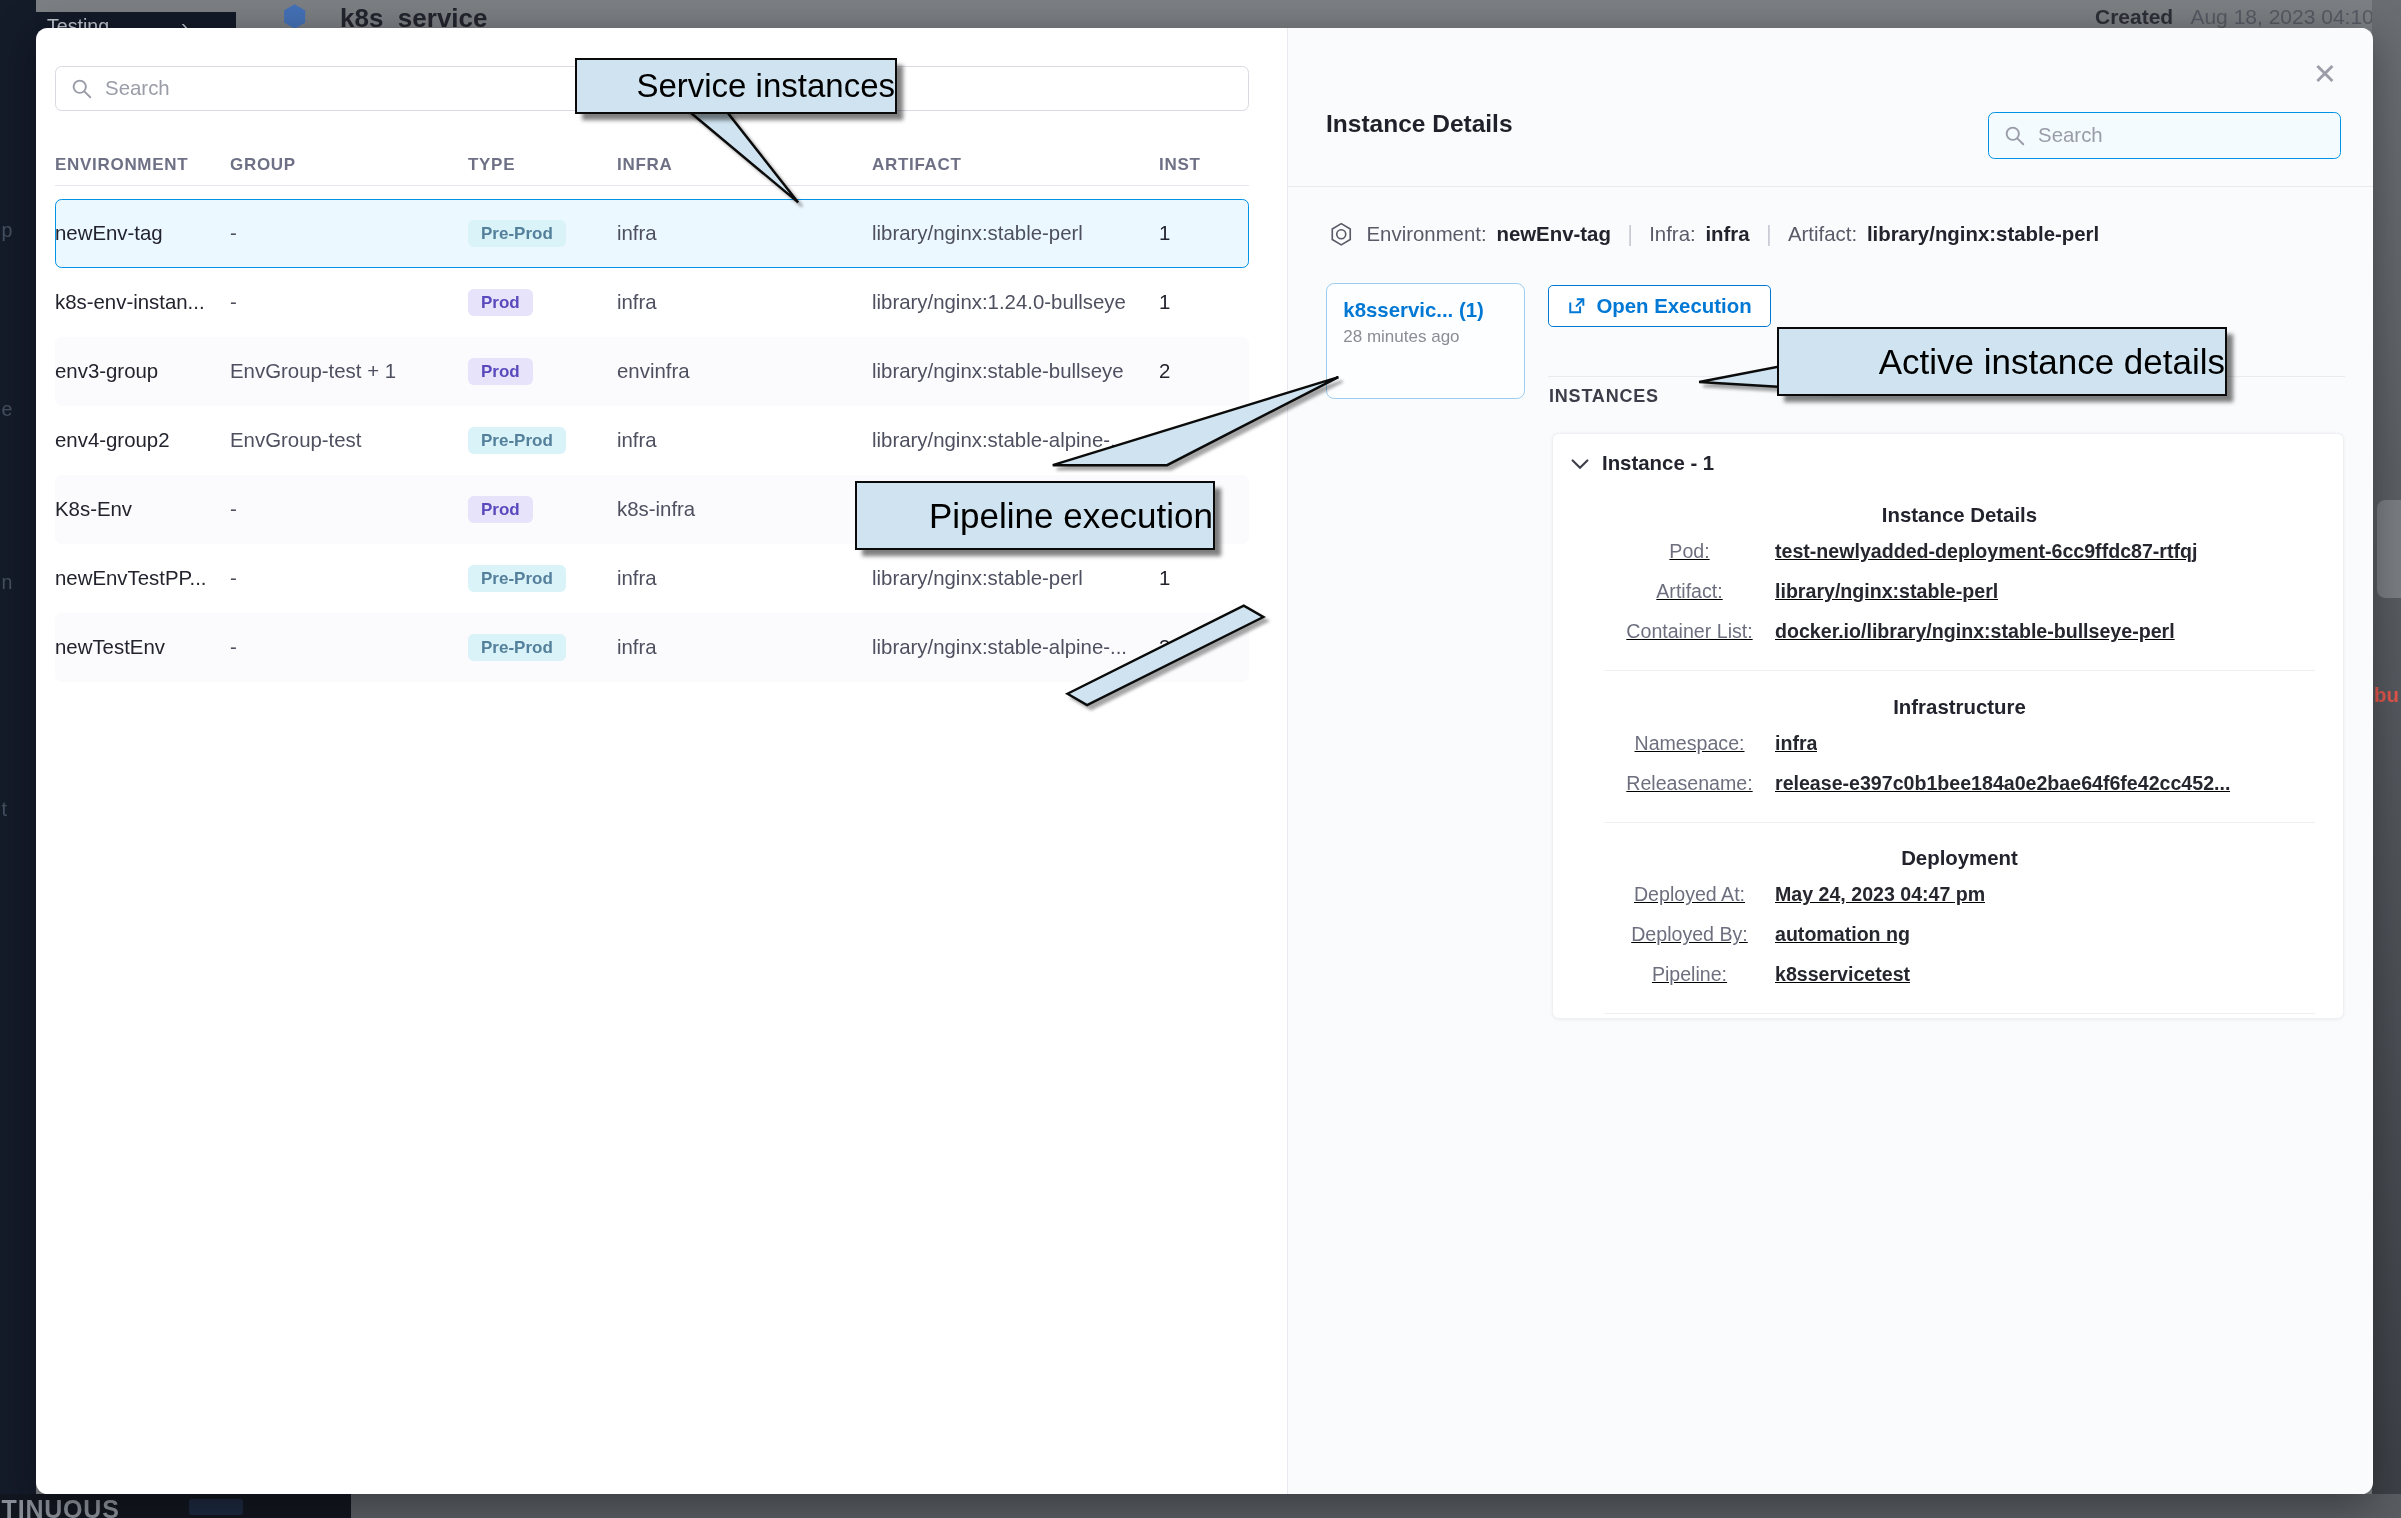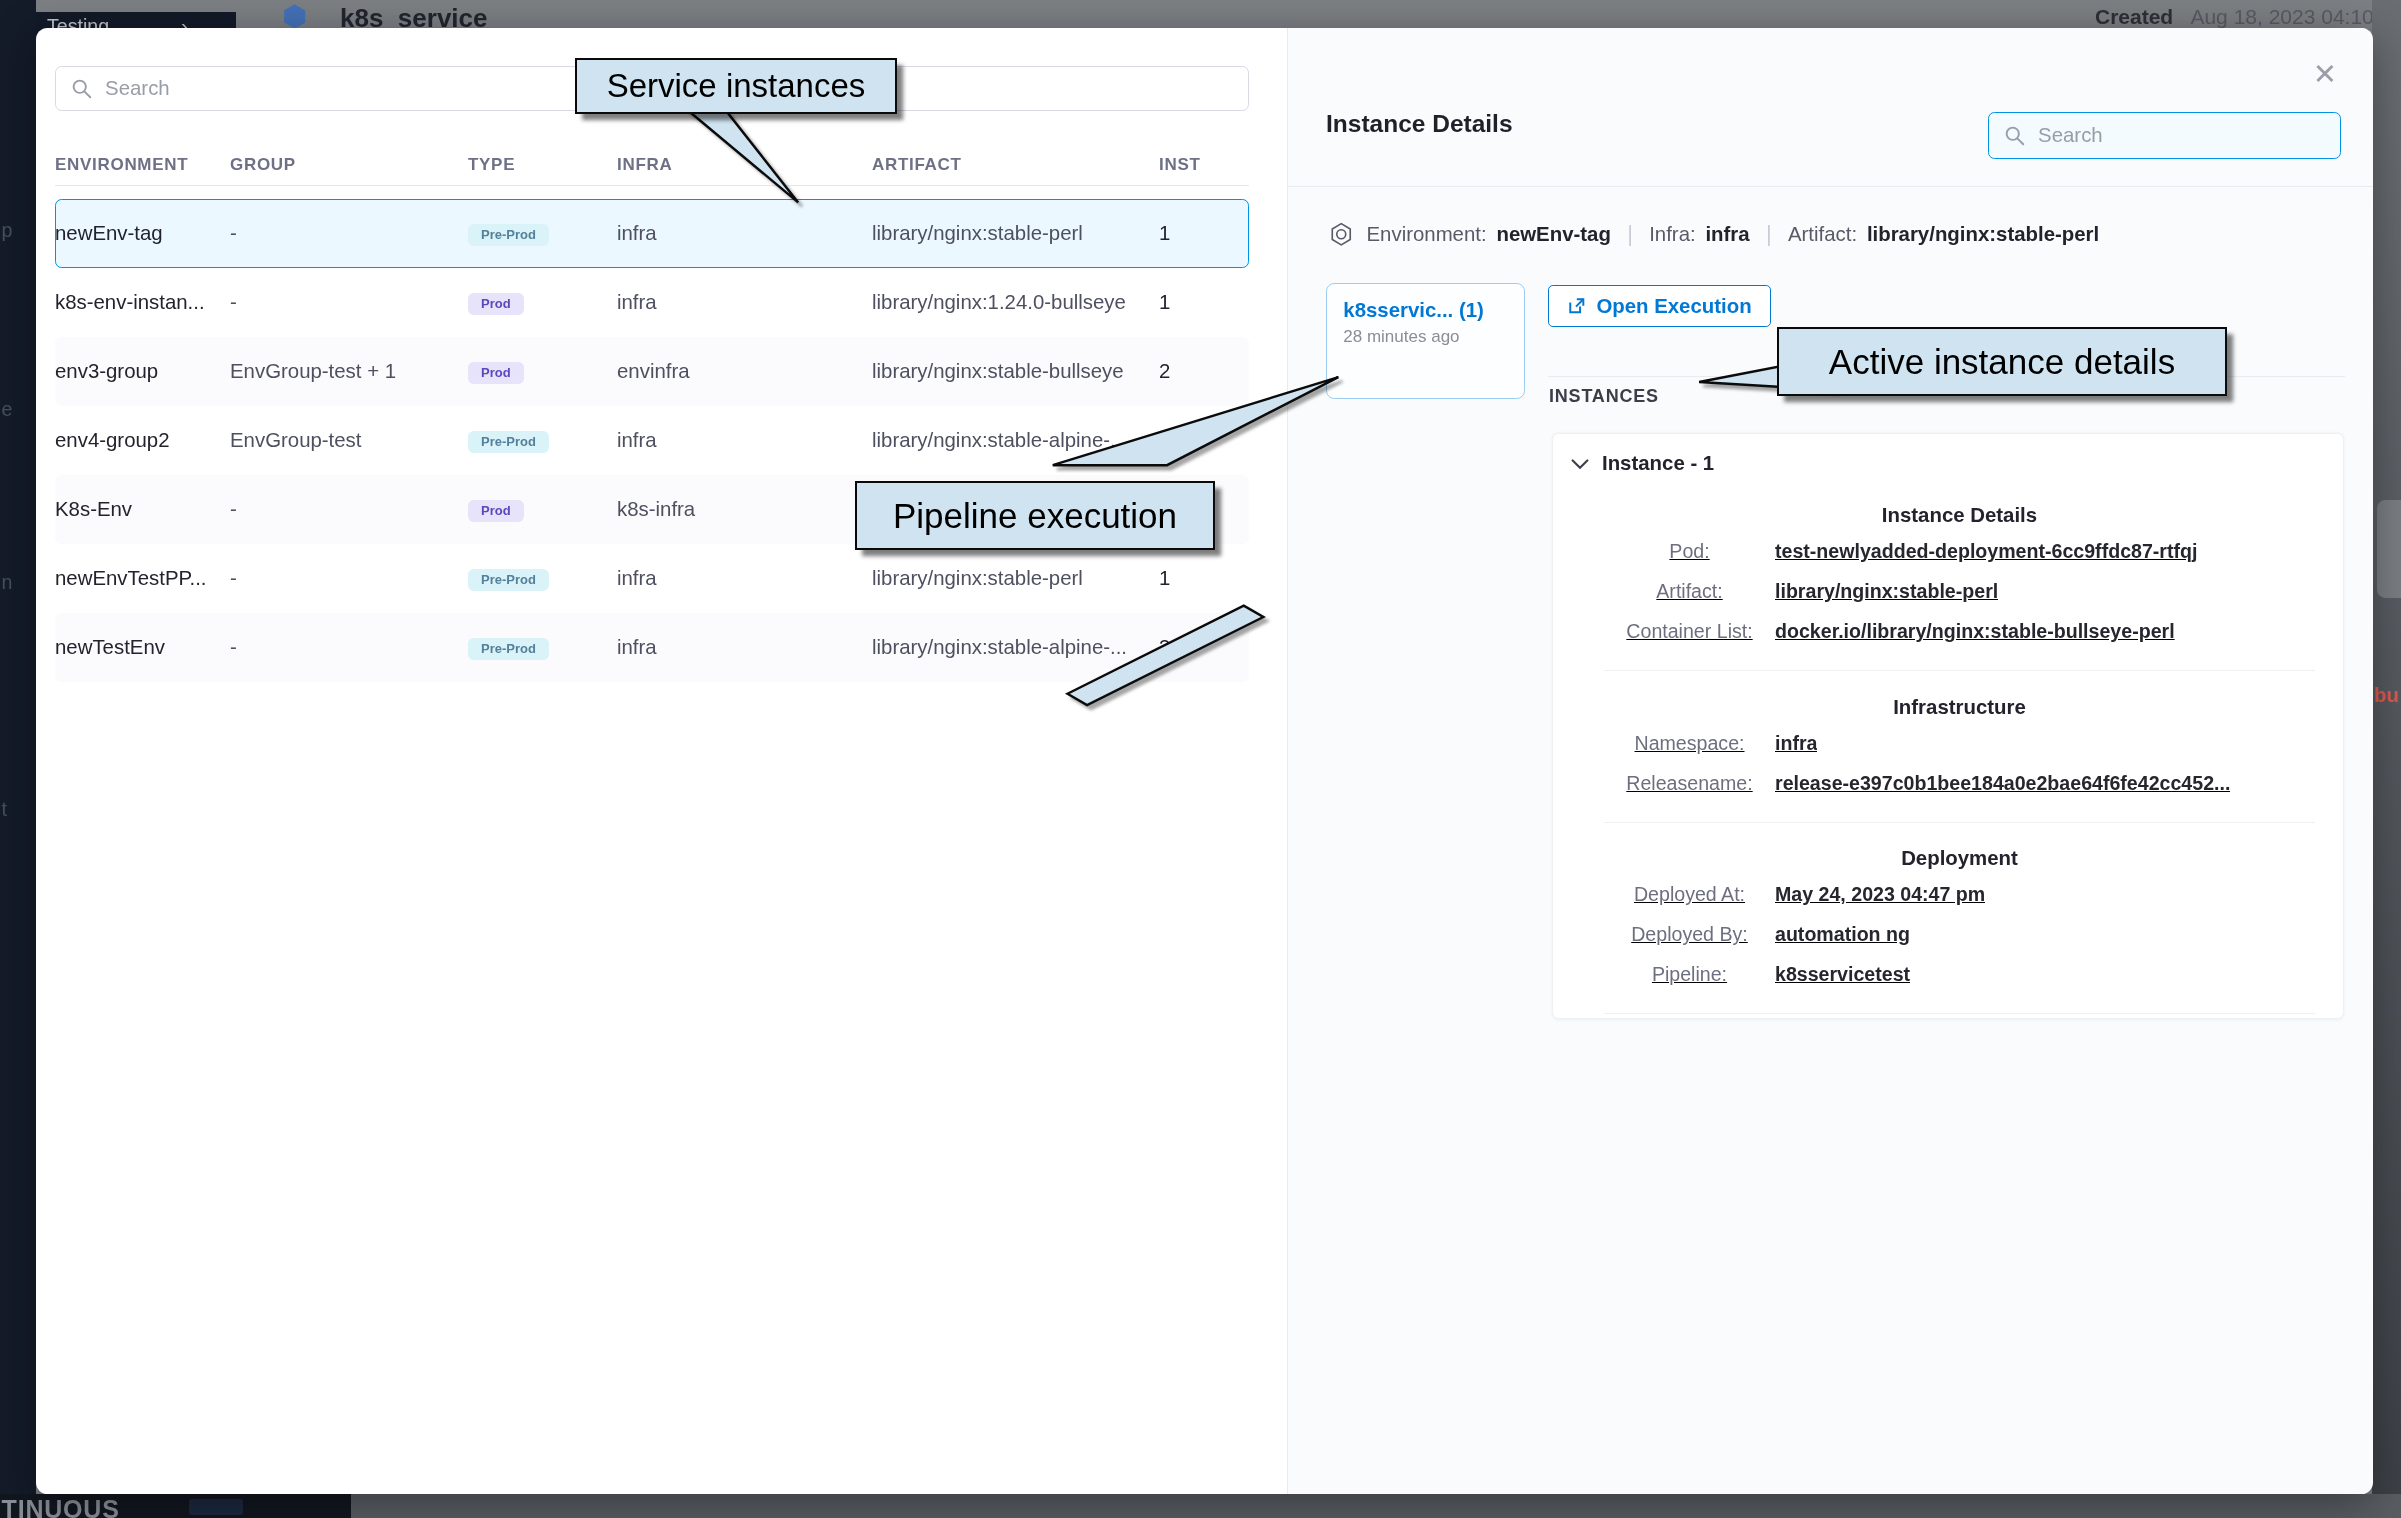--- a/index.html
+++ b/index.html
@@ -46,21 +46,21 @@
             color:#6e7086;font-size:17px;font-weight:bold;letter-spacing:0.7px;}
   .head-rule{left:19px;top:157px;width:1194px;height:0;border-top:0.8px solid #e4e6ec;}
   .rows{left:19px;top:171px;width:1194px;}
   .trow{display:grid;grid-template-columns:175px 238px 149px 255px 287px 1fr;align-items:center;height:69px;
         font-size:20.4px;border-radius:6.5px;}
   .trow.alt{background:#fbfafc;}
   .trow.selected{background:#ecf8ff;outline:1.6px solid #0092e4;outline-offset:-1.6px;}
   .c-env{color:#23232e;}
   .c-dim{color:#4e5060;}
   .c-inst{color:#23232e;}
-  .badge{display:inline-block;padding:3.3px 13px;border-radius:5.7px;font-size:13px;font-weight:bold;}
+  .badge{display:inline-block;padding:3.3px 13px;border-radius:5.7px;font-size:17px;font-weight:bold;}
   .badge.preprod{background:#d9f3f9;color:#55809b;}
   .badge.prod{background:#e7e3fa;color:#5a49bd;}
 
   
   .rp-close{left:1019px;top:28px;width:36px;height:36px;color:#9b9da9;font-size:29px;line-height:36px;
             text-align:center;cursor:pointer;}
   .rp-title{left:38px;top:82px;font-size:24.5px;font-weight:bold;color:#1f2029;}
   .rp-search{left:700px;top:84px;width:353px;height:47px;border:1.6px solid #0092e4;border-radius:6.5px;
              background:#f3fbff;box-sizing:border-box;display:flex;align-items:center;}
   .rp-rule1{left:0;top:158px;width:1085px;height:0;border-top:0.8px solid #e9ebf0;}
@@ -90,21 +90,21 @@
   .sec-h{margin-top:24.5px;font-size:20.4px;font-weight:bold;color:#23232e;}
   .kv{display:flex;line-height:32px;font-size:19.6px;margin-top:8px;text-decoration:underline;}
   .kv .k{width:171px;color:#6d6f7f;flex:0 0 auto;}
   .kv .v{color:#26272e;font-weight:bold;white-space:nowrap;overflow:hidden;text-overflow:ellipsis;}
   .sec-rule{border:none;border-top:0.8px solid #eef0f3;margin:23px 0 0 0;}
 
   
   .pointer-layer{left:0;top:0;width:2401px;height:1518px;z-index:55;pointer-events:none;}
   .pointer-layer polygon{fill:#cfe4f0;stroke:#0b0b0b;stroke-width:3;filter:drop-shadow(5px 5px 2px rgba(0,0,0,.35));}
   .callout{background:#cfe4f0;border:2.4px solid #0a0a0a;box-shadow:6.5px 6.5px 4.1px rgba(0,0,0,.5);
-           display:flex;align-items:center;justify-content:center;color:#000;z-index:60;white-space:nowrap;}
+           display:flex;align-items:center;justify-content:flex-end;color:#000;z-index:60;white-space:nowrap;}
   .co-svc{left:575px;top:58px;width:318px;height:52px;font-size:33px;}
   .co-pipe{left:855px;top:481px;width:356px;height:65px;font-size:35px;}
   .co-active{left:1777px;top:327px;width:446px;height:65px;font-size:35px;}
 </style>
 </head>
 <body>
 
 <div id="app">
 
   <div class="abs topbar">

